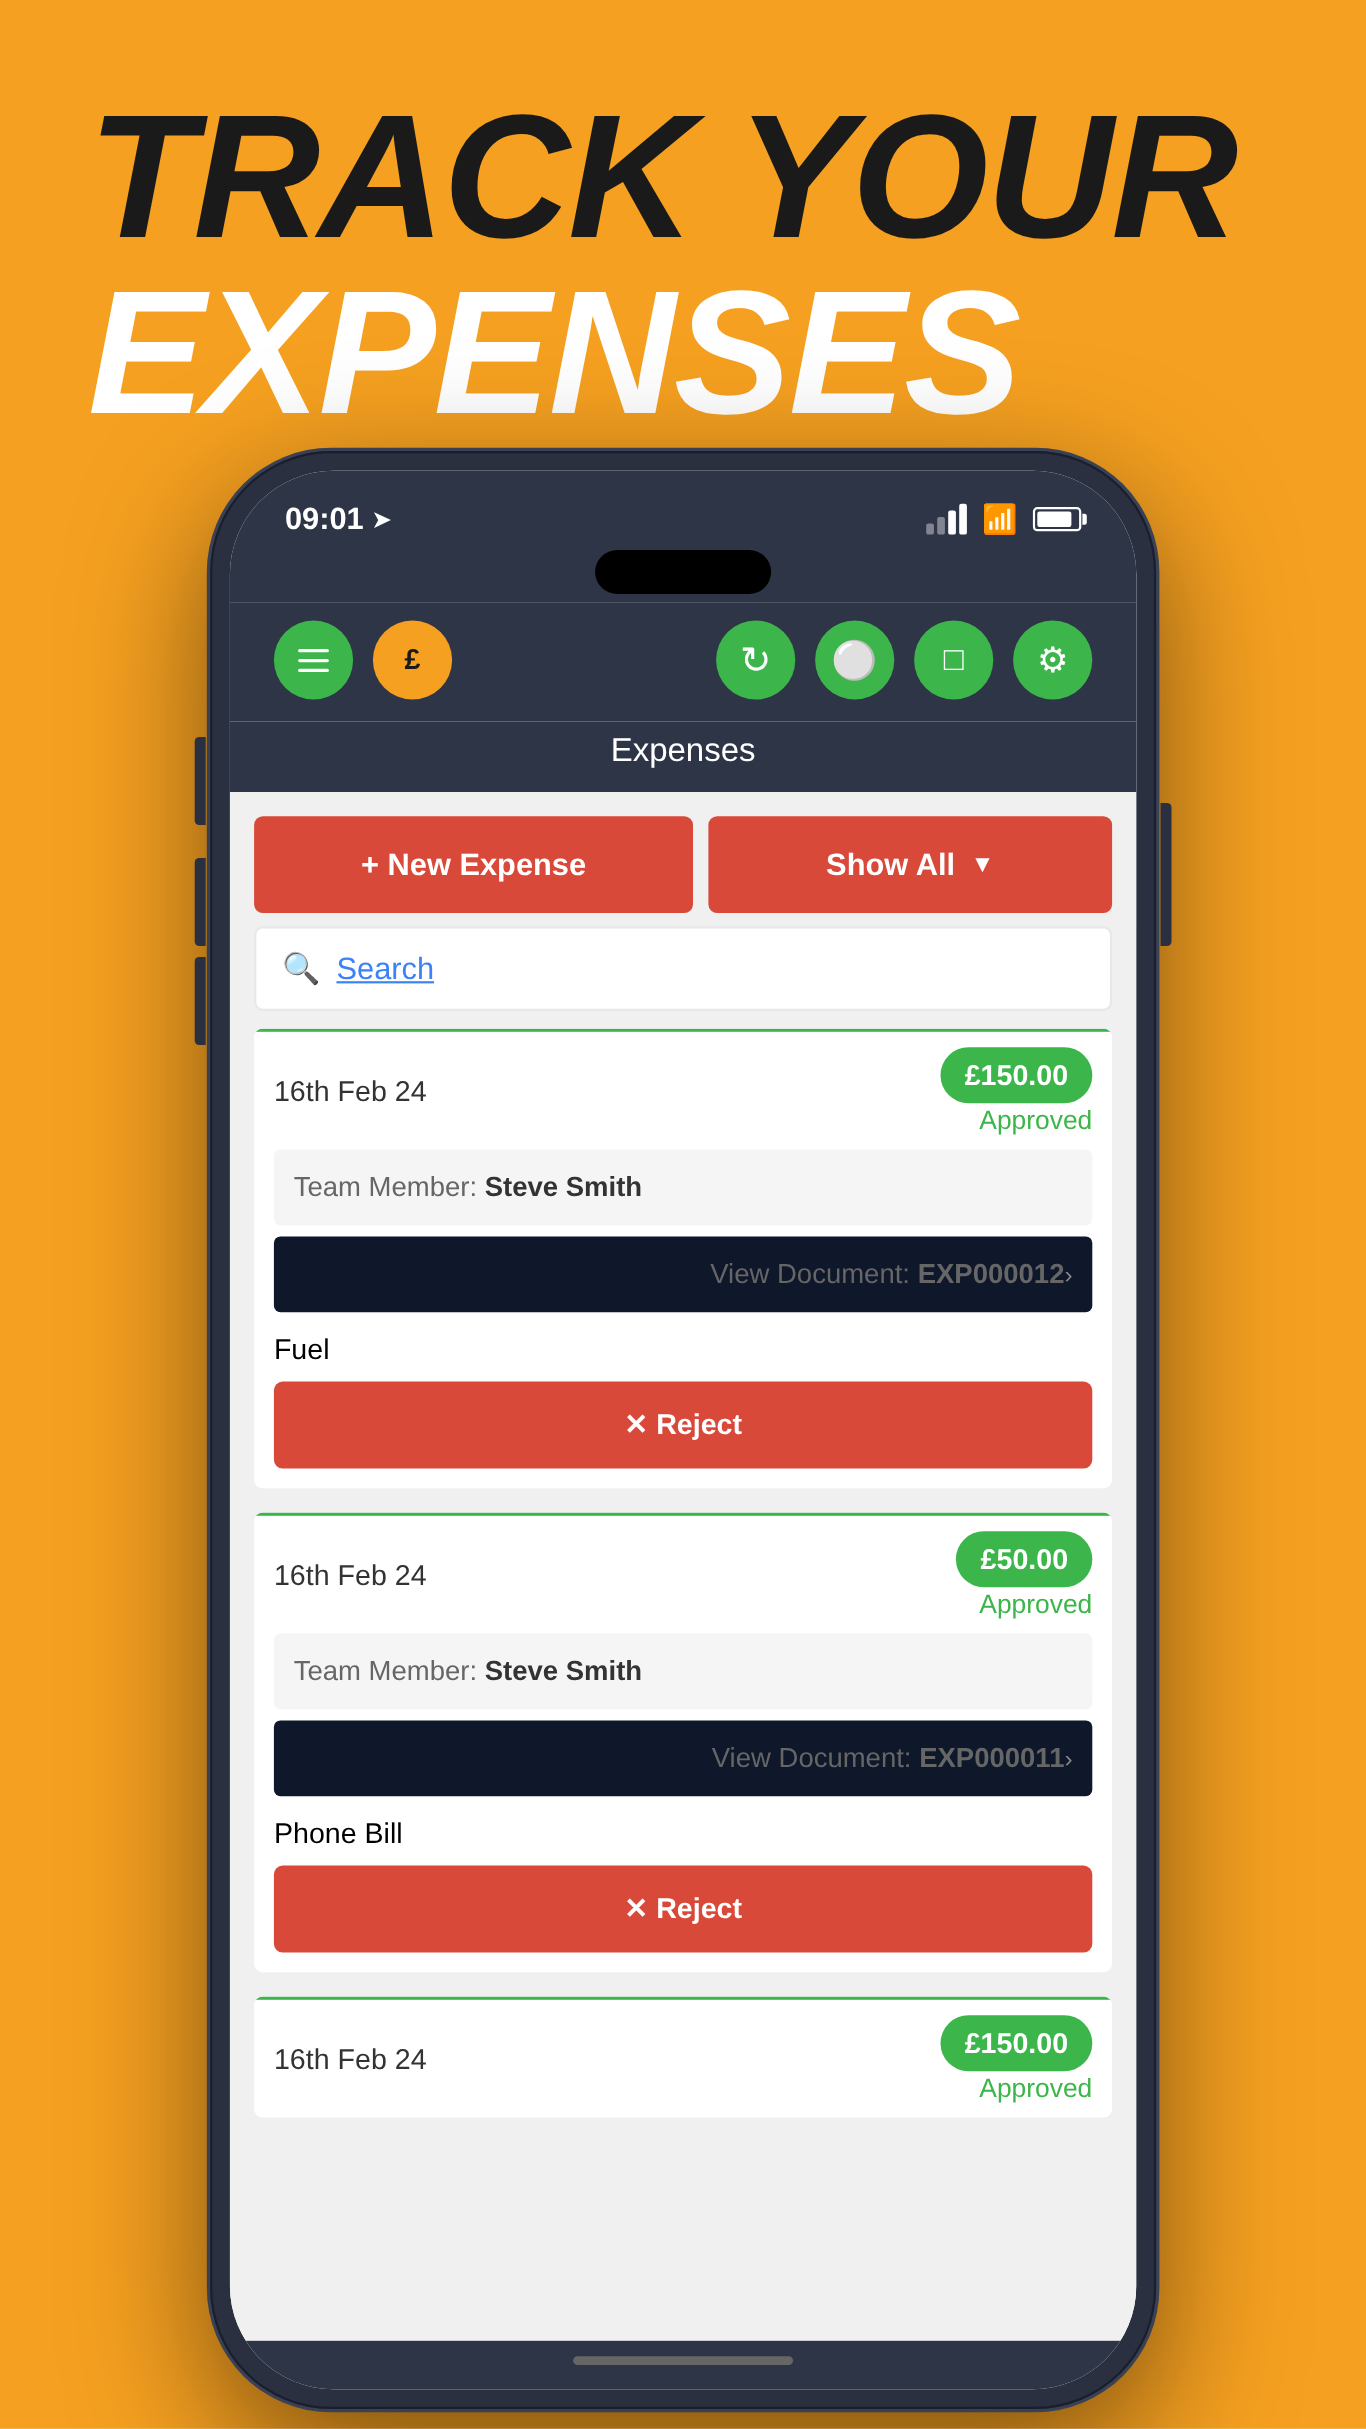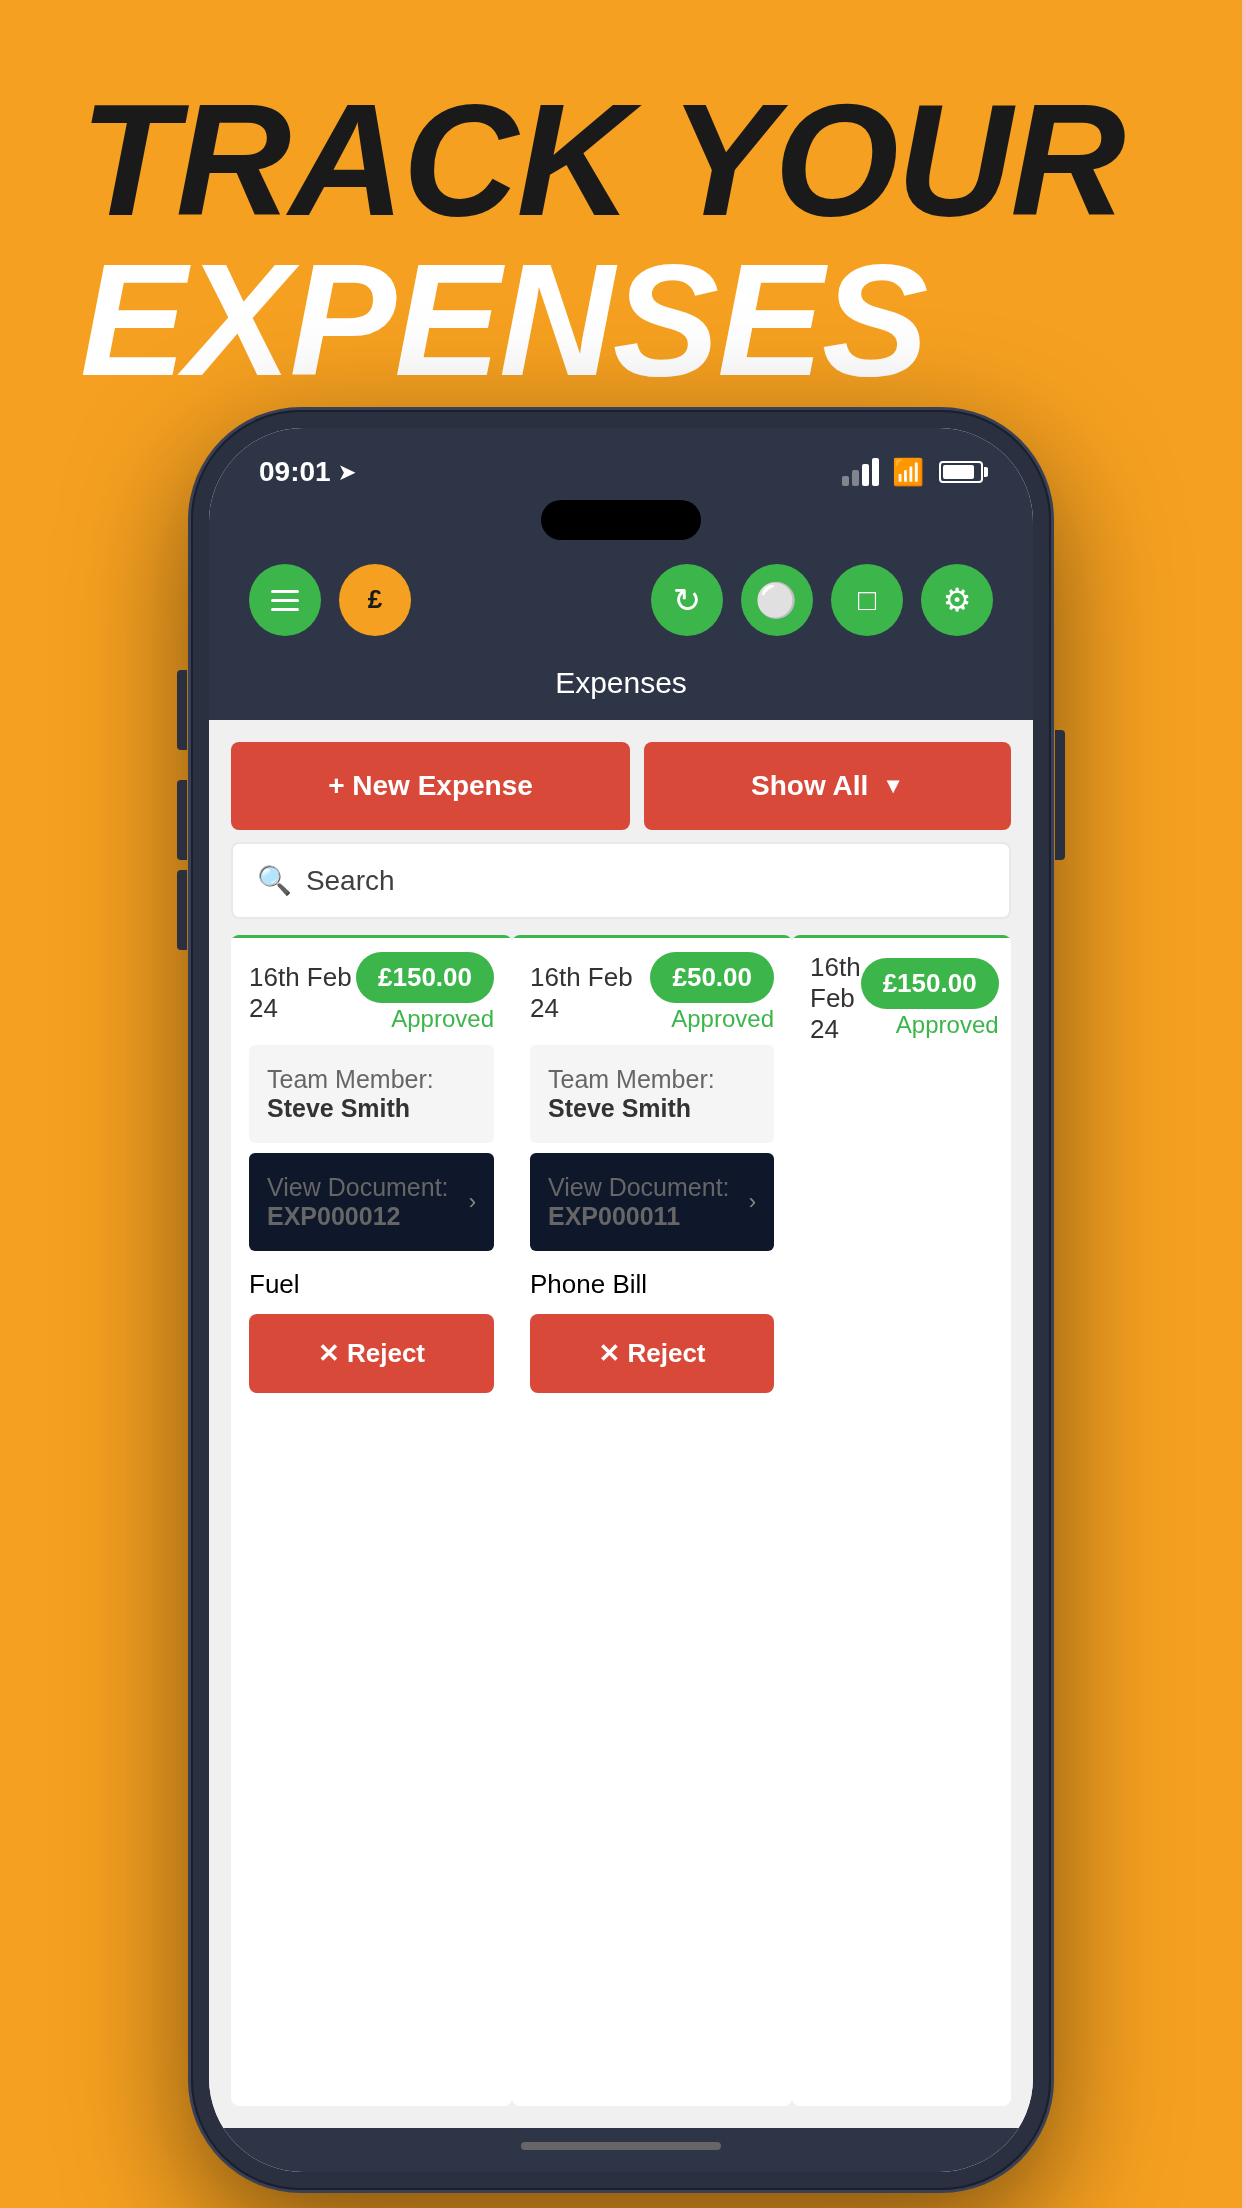--- a/index.html
+++ b/index.html
@@ -278,31 +278,32 @@
       flex-shrink: 0;
     }
 
     .search-icon-wrap {
       margin-right: 14px;
       color: #d9493a;
       font-size: 28px;
     }
 
     .search-input-display {
-      color: #404040;
+      color: #3b82f6;
       font-size: 28px;
+      text-decoration: underline;
     }
 
     
     .expense-list {
       overflow: hidden;
       flex: 1;
       padding: 0 22px;
       display: flex;
-      flex-direction: row;
+      flex-direction: column;
       gap: 0;
     }
 
     
     .expense-card {
       background: #fff;
       margin-bottom: 22px;
       border-radius: 8px;
       overflow: hidden;
       position: relative;

